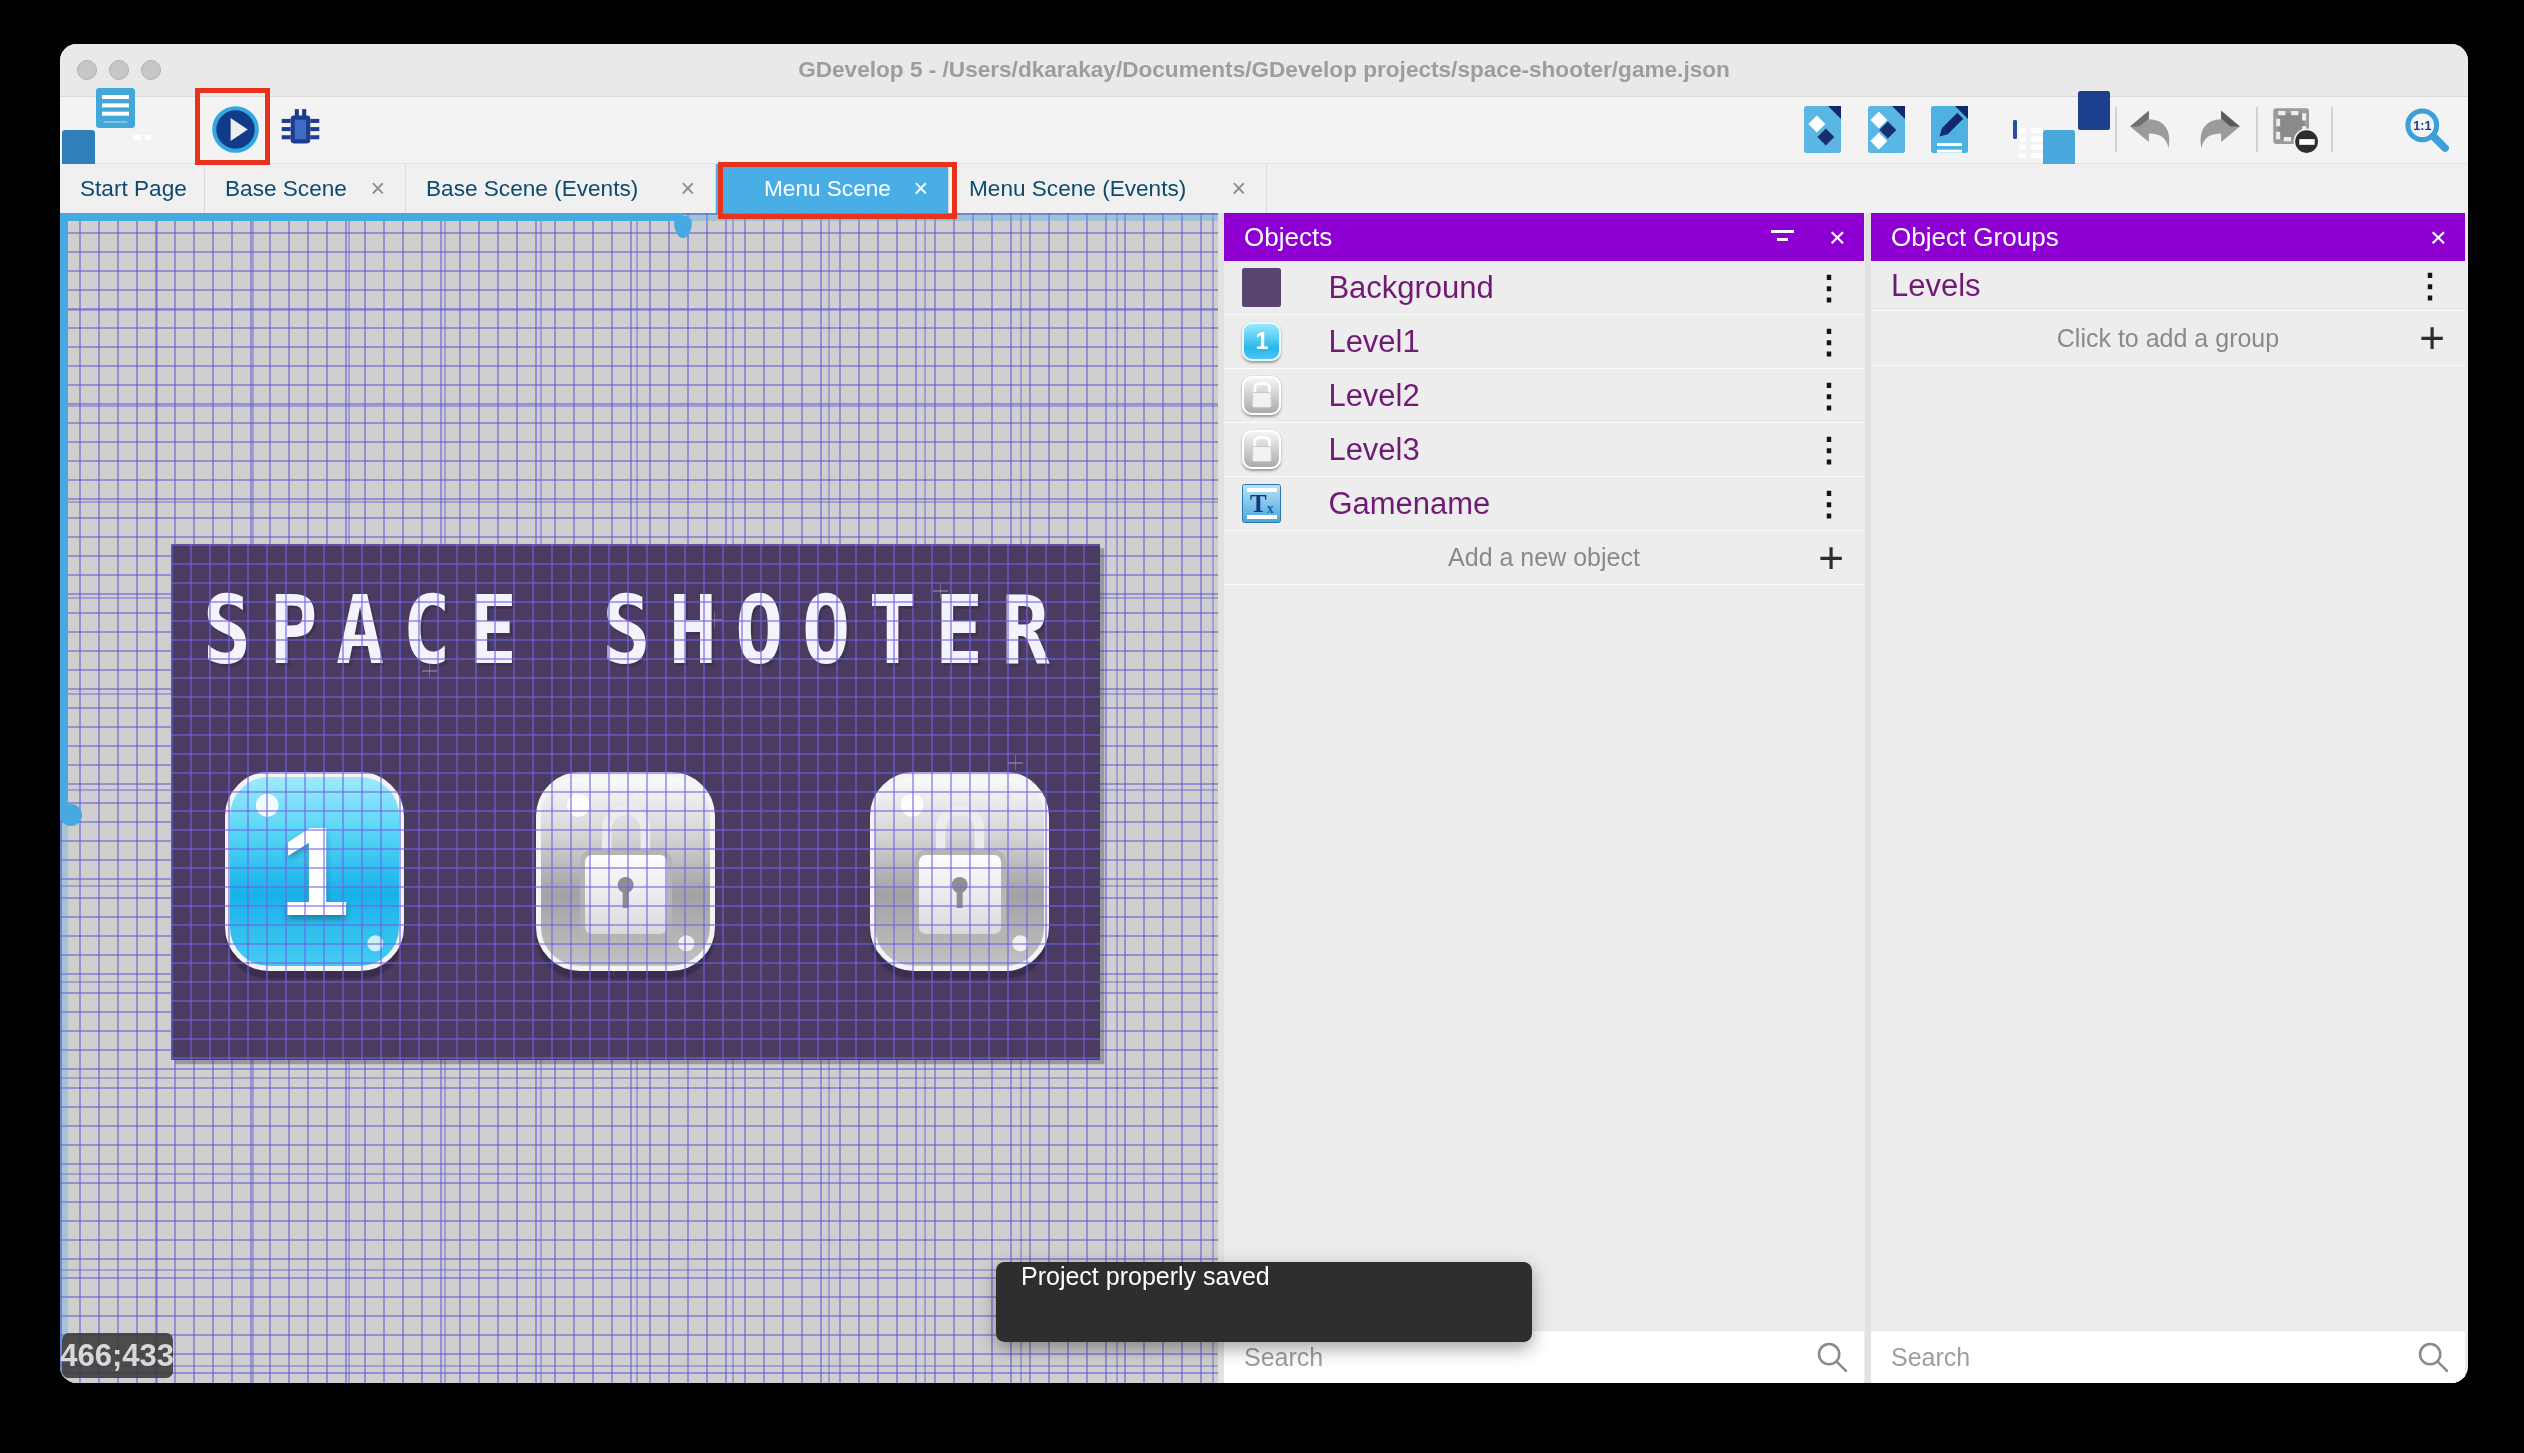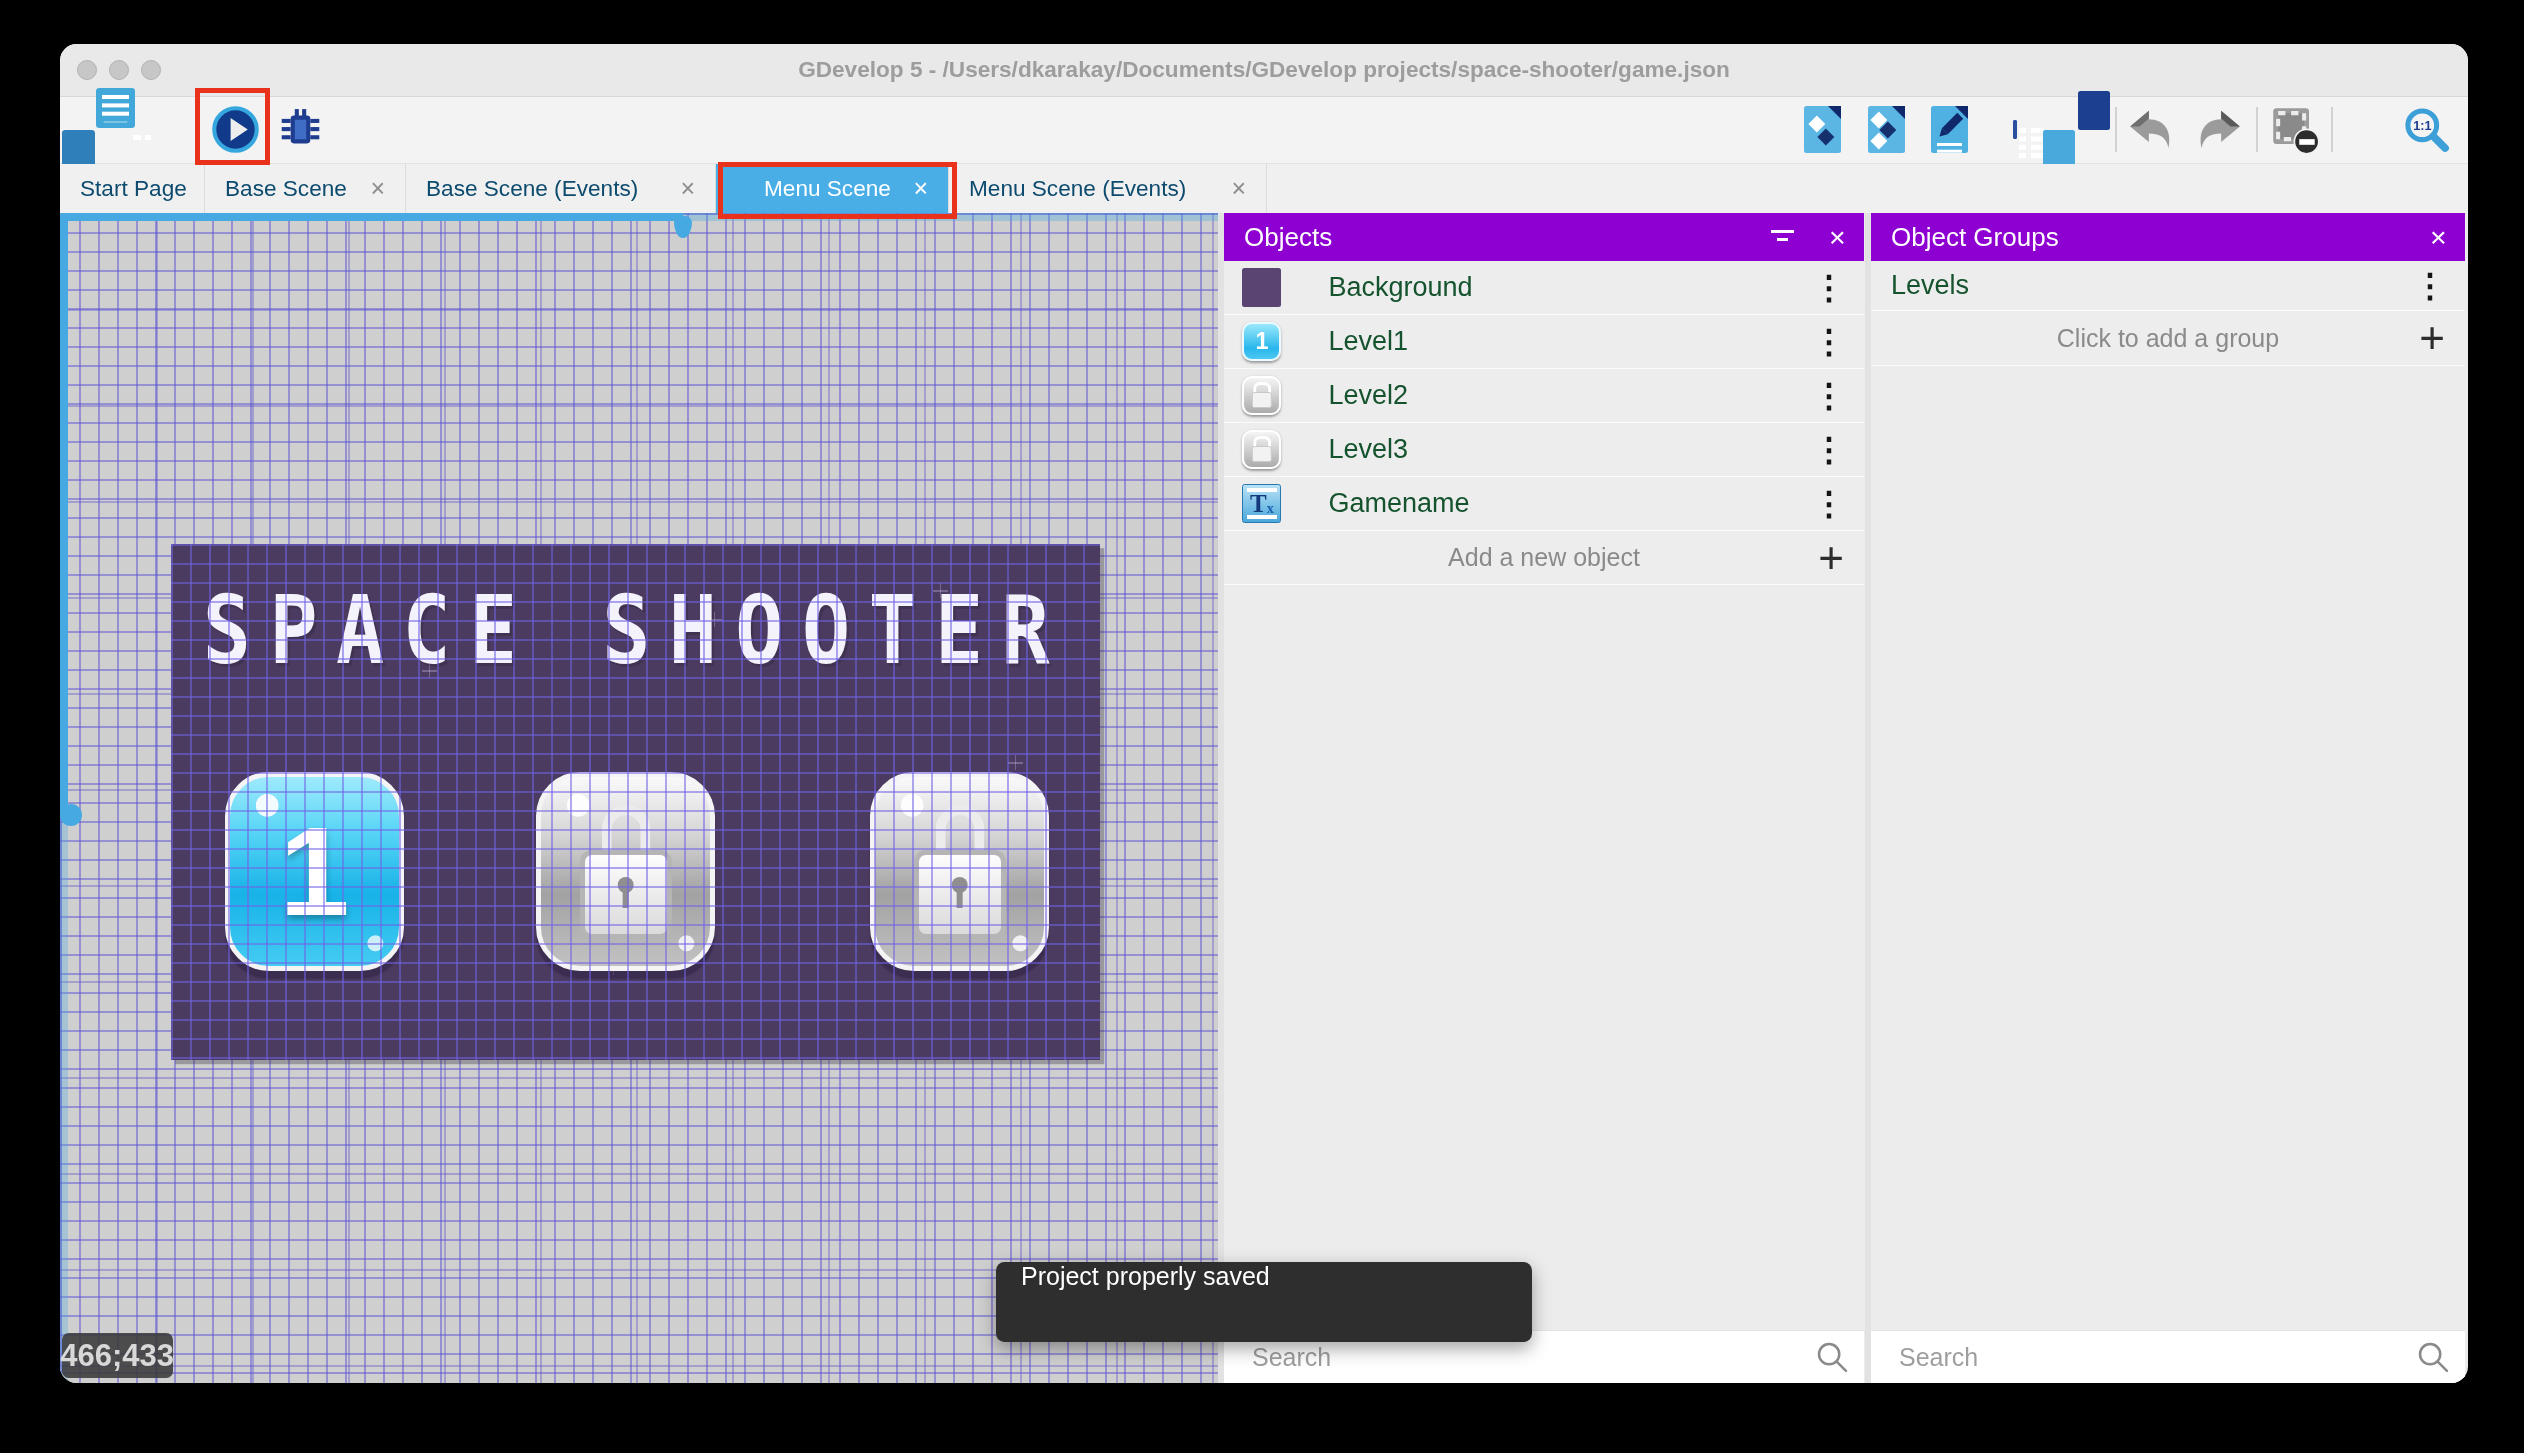--- a/index.html
+++ b/index.html
@@ -111,28 +111,28 @@
   
   .panel{position:absolute;top:0;bottom:0;background:#ececec;overflow:hidden;}
   .phead{position:relative;height:48px;background:var(--accent_purple,#8e00d2);display:flex;align-items:center;}
   .ptitle{margin-left:20px;font-size:26px;color:#fff;}
   .filter-icon{position:absolute;right:69px;width:25px;height:25px;cursor:pointer;}
   .filter-icon i{display:block;background:#fff;height:3.3px;margin:5px auto 0;}
   .filter-icon i:nth-child(1){width:23.4px;} .filter-icon i:nth-child(2){width:11.7px;}
   .pclose{position:absolute;right:18.4px;font-size:28.5px;color:#fff;cursor:pointer;line-height:1;}
   .prow{position:relative;height:53px;background:#ededed;border-bottom:1.7px solid #fbfbfb;display:flex;align-items:center;cursor:pointer;}
   .oicon{width:39px;height:39px;margin-left:18.4px;flex:none;position:relative;}
-  .rlabel{margin-left:47px;font-size:27px;color:#14532d;}
+  .rlabel{margin-left:47px;font-size:31px;color:#701a75;}
   .kebab{position:absolute;right:18.4px;font-size:33px;color:#141414;font-weight:bold;cursor:pointer;line-height:1;}
   .addrow{justify-content:center;}
   .addlabel{font-size:25px;color:#8a8a8a;}
   .plus{position:absolute;right:20px;font-size:44px;font-weight:300;color:#2c2c2c;cursor:pointer;line-height:1;}
   .psearch{position:absolute;left:0;right:0;bottom:0;height:52px;background:#fff;display:flex;align-items:center;box-shadow:0 -0.8px 0 #e3e3e3;}
   .psearch input{border:none;outline:none;background:transparent;font-size:25px;color:#3b82f6;
-                 padding-left:28px;width:calc(100% - 75px);font-family:"Liberation Sans",sans-serif;}
+                 padding-left:20px;width:calc(100% - 75px);font-family:"Liberation Sans",sans-serif;}
   .psearch input::placeholder{color:#9e9e9e;}
   .psearch svg{position:absolute;right:13.4px;}
   
   .bg-thumb{background:#5a4471;border-radius:2.5px;}
   .lv1-thumb{background:linear-gradient(180deg,#9ae9fb,#28b6ec 70%,#4fc8f2);border:2.5px solid #eafaff;border-radius:10px;
              box-sizing:border-box;display:flex;align-items:center;justify-content:center;box-shadow:0 1.7px 2.5px rgba(0,0,0,.35);}
   .lv1-thumb b{color:#fff;font-size:23.4px;}
   .lock-thumb{background:linear-gradient(180deg,#f5f5f5,#ababab);border:2.5px solid #fff;border-radius:10px;
               box-sizing:border-box;box-shadow:0 1.7px 2.5px rgba(0,0,0,.35);}
   .lock-thumb::before{content:"";position:absolute;top:4.2px;left:50%;transform:translateX(-50%);

